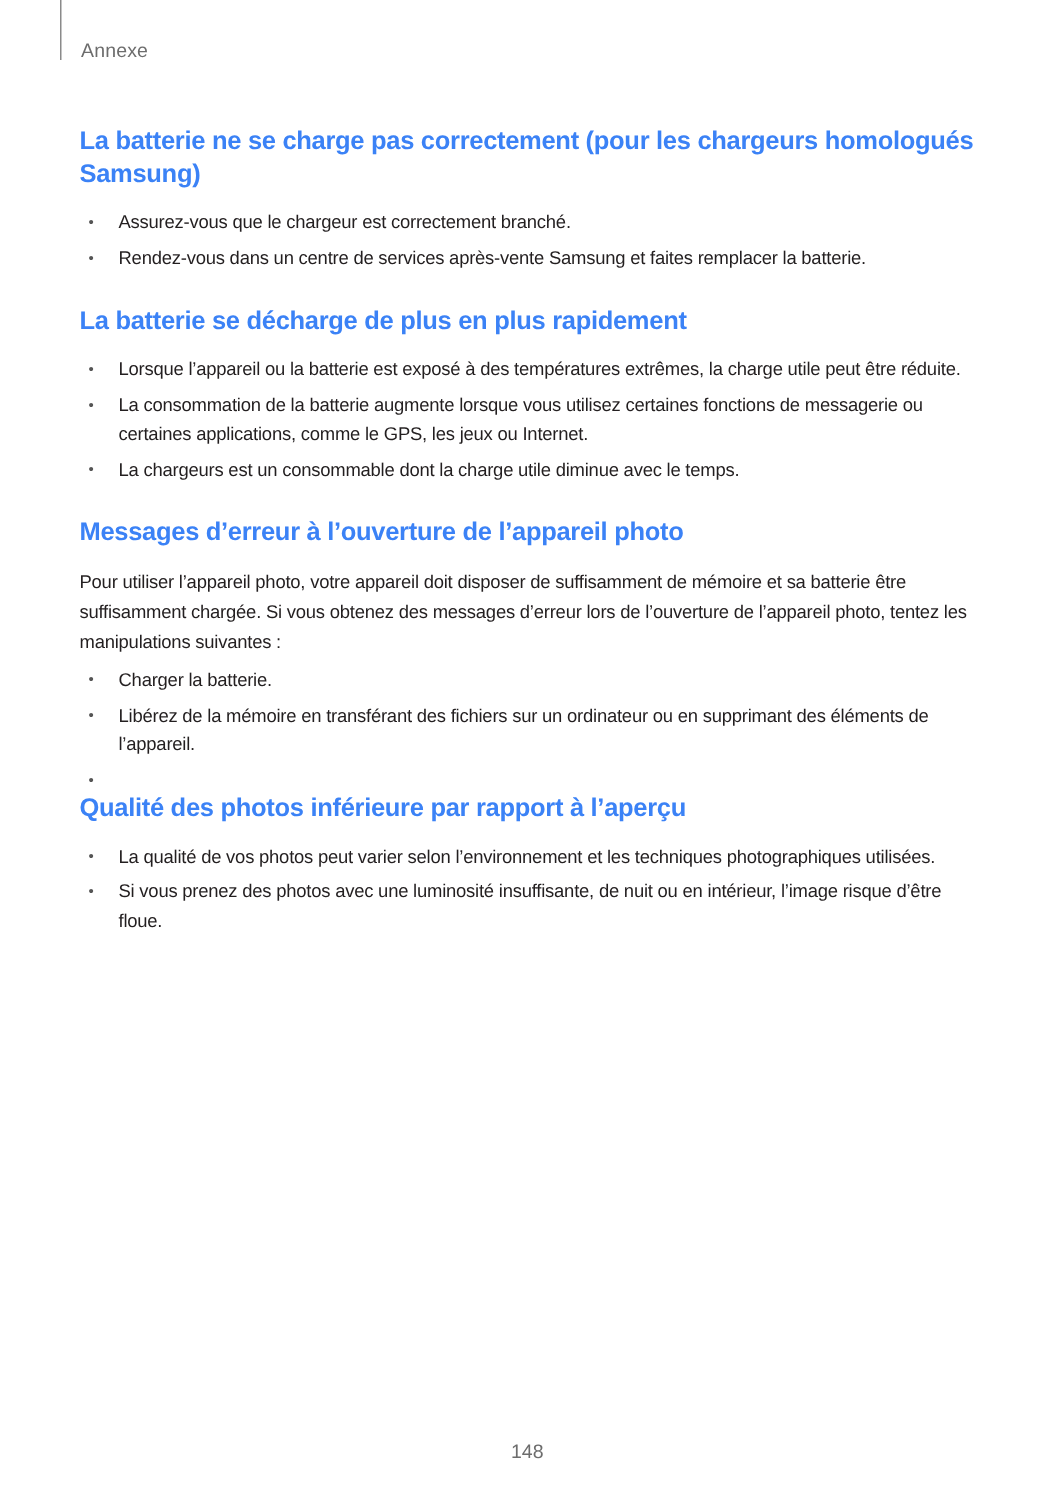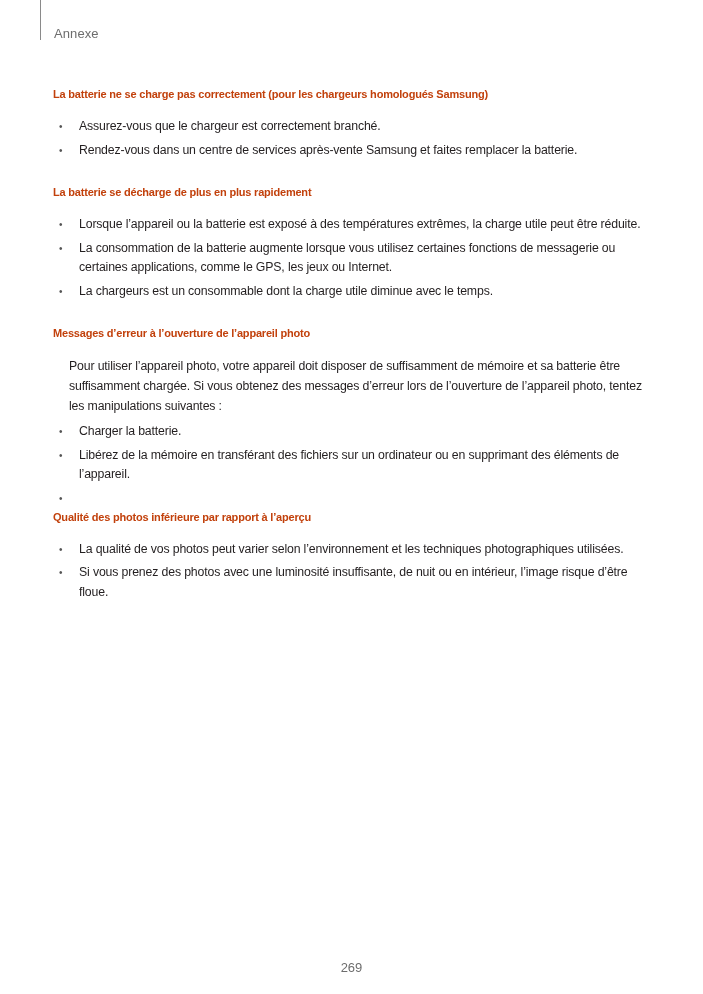--- a/index.html
+++ b/index.html
@@ -1,23 +1,23 @@
 <!DOCTYPE html>
 <html><head>
   <meta charset="utf-8">
   <style>
     html, body { margin: 0; padding: 0; background: #ffffff; }
     body { width: 703px; height: 994px; position: relative; overflow: hidden;
            font-family: "Liberation Sans", sans-serif; color: #231f20; }
     .header-rule { position: absolute; left: 40px; top: 0; width: 1px; height: 40px; background: #8a8a8a; }
     .header-label { position: absolute; left: 54px; top: 26px; font-size: 13px; color: #6d6d6d; letter-spacing: 0.1px; text-align: center; }
     .content { position: absolute; left: 53px; top: 83px; width: 600px; }
-    .section-title { color: #c2410c; font-size: 11px; font-weight: bold; line-height: 22px; margin: 0 0 12px 0; letter-spacing: -0.2px; }
+    .section-title { color: #3b82f6; font-size: 17px; font-weight: bold; line-height: 22px; margin: 0 0 12px 0; letter-spacing: -0.2px; }
     .section { margin-bottom: 21px; }
-    .para { font-size: 12.3px; line-height: 20px; margin: 0 0 6px 16px; letter-spacing: -0.15px; }
+    .para { font-size: 12.3px; line-height: 20px; margin: 0 0 6px 0; letter-spacing: -0.15px; }
     ul.bullets { list-style: none; margin: 0; padding: 0; }
     ul.bullets li { position: relative; padding-left: 26px; font-size: 12.3px; line-height: 19.5px; margin-bottom: 4px; letter-spacing: -0.15px; }
     .bullet-dot { position: absolute; left: 6px; top: 0; font-size: 10px; color: #555; }
     .page-number { position: absolute; left: 0; width: 703px; top: 960px; text-align: center; font-size: 13px; color: #6d6d6d; }
   </style>
 </head>
 <body>
 
 <div class="header-rule"></div>
 <div class="header-label">Annexe</div>
@@ -54,13 +54,13 @@
   <div class="section">
     <h2 class="section-title">Qualité des photos inférieure par rapport à l’aperçu</h2>
     <ul class="bullets">
       <li><span class="bullet-dot">•</span><span>La qualité de vos photos peut varier selon l’environnement et les techniques photographiques utilisées.</span></li>
       <li><span class="bullet-dot">•</span><span>Si vous prenez des photos avec une luminosité insuffisante, de nuit ou en intérieur, l’image risque d’être floue.</span></li>
     </ul>
   </div>
 
 </div>
 
-<div class="page-number">269</div>
+<div class="page-number">148</div>
 
 </body></html>

